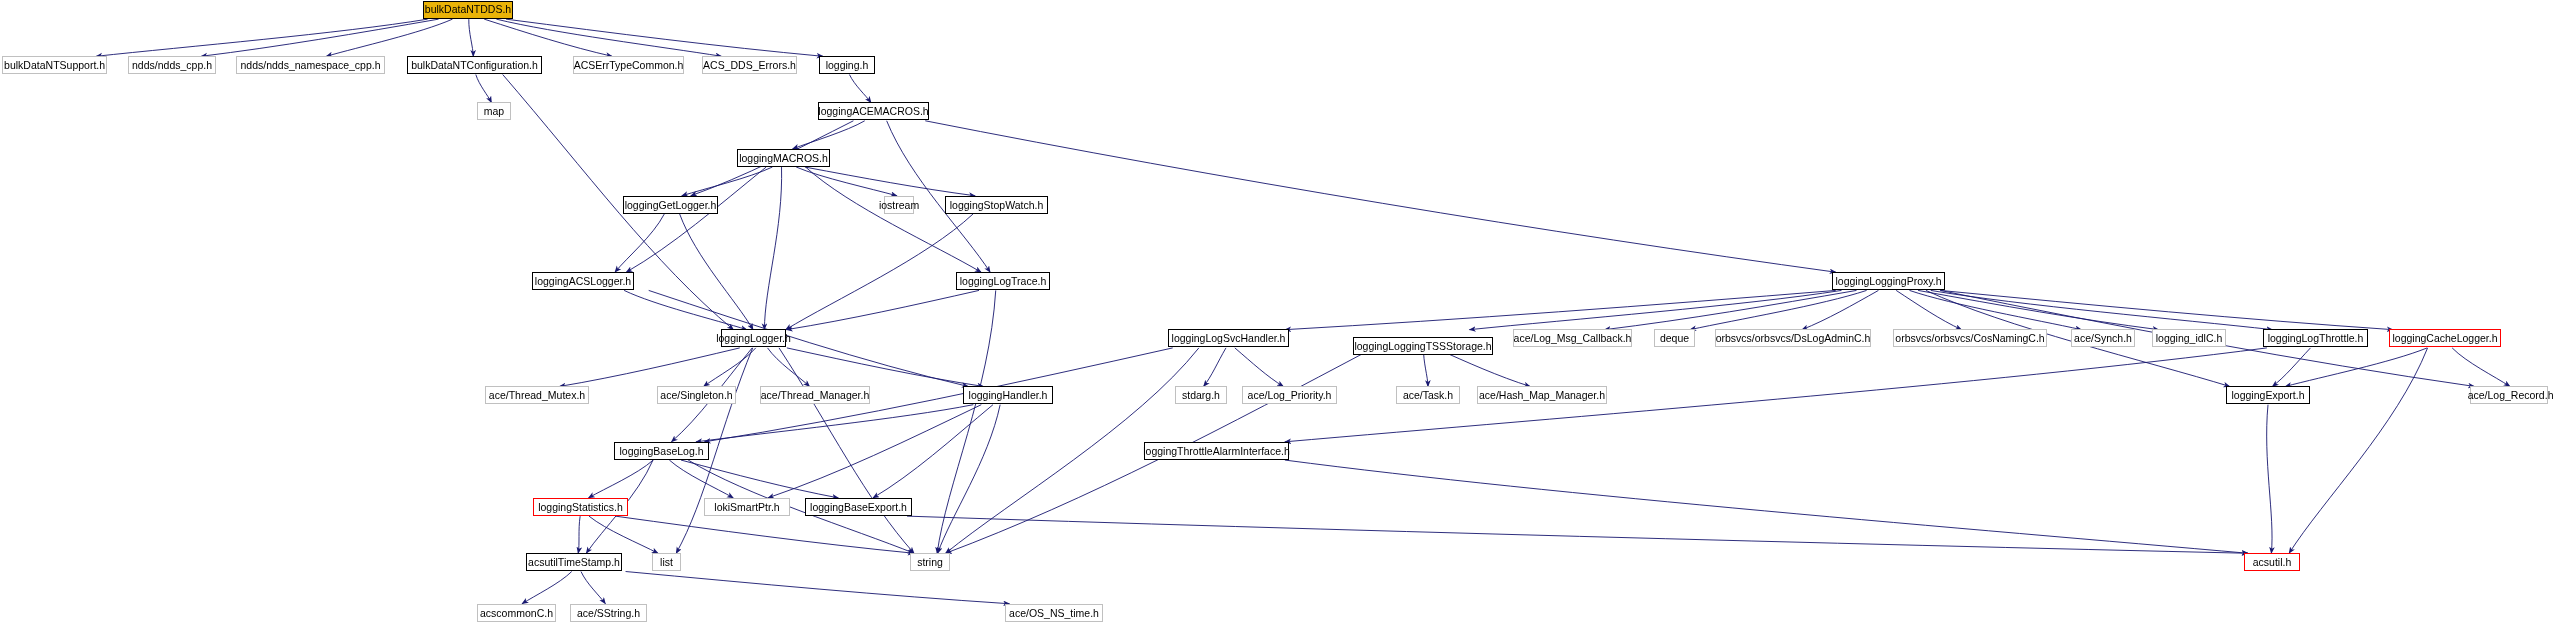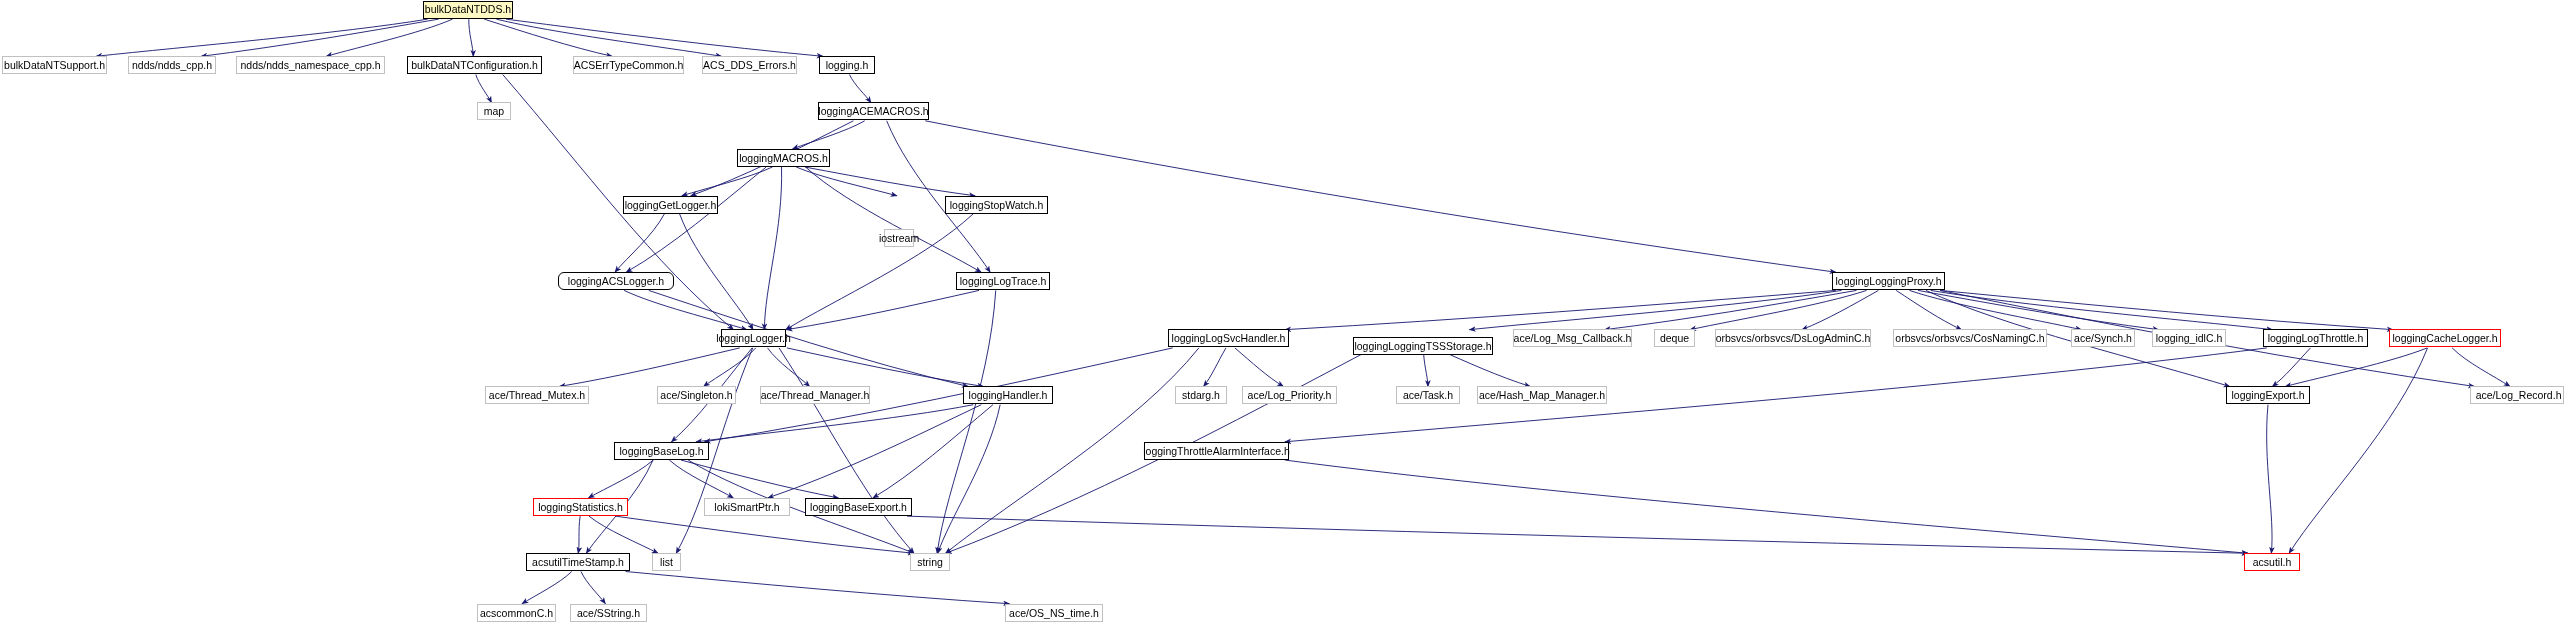--- a/index.html
+++ b/index.html
@@ -41,21 +41,21 @@
     cursor: pointer;
   }
   .node.solid {
     border: 0.7px solid #000000;
   }
   .node.red {
     border: 0.7px solid #ff0000;
   }
   .node.root {
     border: 0.7px solid #000000;
-    background: #fef9c3;
+    background: #eab308;
   }
   .node-label {
     pointer-events: none;
   }
 </style>
 </head>
 <body>
 
 <div id="graph">
   <svg id="edges" width="2576" height="625" viewBox="0 0 3675 891" xmlns="http://www.w3.org/2000/svg">
@@ -172,27 +172,27 @@
     </div>
     <div class="node solid" style="left: 818px; top: 102px; width: 111px;">
       <span class="node-label">loggingACEMACROS.h</span>
     </div>
     <div class="node solid" style="left: 737px; top: 149px; width: 93px;">
       <span class="node-label">loggingMACROS.h</span>
     </div>
     <div class="node solid" style="left: 623px; top: 196px; width: 95px;">
       <span class="node-label">loggingGetLogger.h</span>
     </div>
-    <div class="node" style="left: 884px; top: 196px; width: 30px; margin-top: 33px;">
+    <div class="node" style="left: 884px; top: 196px; width: 30px;">
       <span class="node-label">iostream</span>
     </div>
     <div class="node solid" style="left: 945px; top: 196px; width: 103px;">
       <span class="node-label">loggingStopWatch.h</span>
     </div>
-    <div class="node solid" style="left: 558px; top: 272px; width: 116px; border-radius: 6px;">
+    <div class="node solid" style="left: 532px; top: 272px; width: 102px;">
       <span class="node-label">loggingACSLogger.h</span>
     </div>
     <div class="node solid" style="left: 956px; top: 272px; width: 94px;">
       <span class="node-label">loggingLogTrace.h</span>
     </div>
     <div class="node solid" style="left: 1832px; top: 272px; width: 113px;">
       <span class="node-label">loggingLoggingProxy.h</span>
     </div>
     <div class="node solid" style="left: 721px; top: 329px; width: 65px;">
       <span class="node-label">loggingLogger.h</span>
@@ -247,39 +247,39 @@
     </div>
     <div class="node" style="left: 1396px; top: 386px; width: 64px;">
       <span class="node-label">ace/Task.h</span>
     </div>
     <div class="node" style="left: 1477px; top: 386px; width: 130px;">
       <span class="node-label">ace/Hash_Map_Manager.h</span>
     </div>
     <div class="node solid" style="left: 2226px; top: 386px; width: 84px; align-items: center;">
       <span class="node-label">loggingExport.h</span>
     </div>
-    <div class="node" style="left: 2470px; top: 386px; width: 94px; padding-left: 8px;">
+    <div class="node" style="left: 2470px; top: 386px; width: 78px; padding-left: 8px;">
       <span class="node-label">ace/Log_Record.h</span>
     </div>
     <div class="node solid" style="left: 614px; top: 442px; width: 95px;">
       <span class="node-label">loggingBaseLog.h</span>
     </div>
     <div class="node solid" style="left: 1144px; top: 442px; width: 145px;">
       <span class="node-label">loggingThrottleAlarmInterface.h</span>
     </div>
     <div class="node red" style="left: 533px; top: 498px; width: 95px;">
       <span class="node-label">loggingStatistics.h</span>
     </div>
     <div class="node" style="left: 704px; top: 498px; width: 86px;">
       <span class="node-label">lokiSmartPtr.h</span>
     </div>
     <div class="node solid" style="left: 805px; top: 498px; width: 107px;">
       <span class="node-label">loggingBaseExport.h</span>
     </div>
-    <div class="node solid" style="left: 526px; top: 553px; width: 104px;">
+    <div class="node solid" style="left: 526px; top: 553px; width: 96px;">
       <span class="node-label">acsutilTimeStamp.h</span>
     </div>
     <div class="node" style="left: 652px; top: 553px; width: 29px;">
       <span class="node-label">list</span>
     </div>
     <div class="node" style="left: 910px; top: 553px; width: 40px;">
       <span class="node-label">string</span>
     </div>
     <div class="node red" style="left: 2244px; top: 553px; width: 56px;">
       <span class="node-label">acsutil.h</span>

